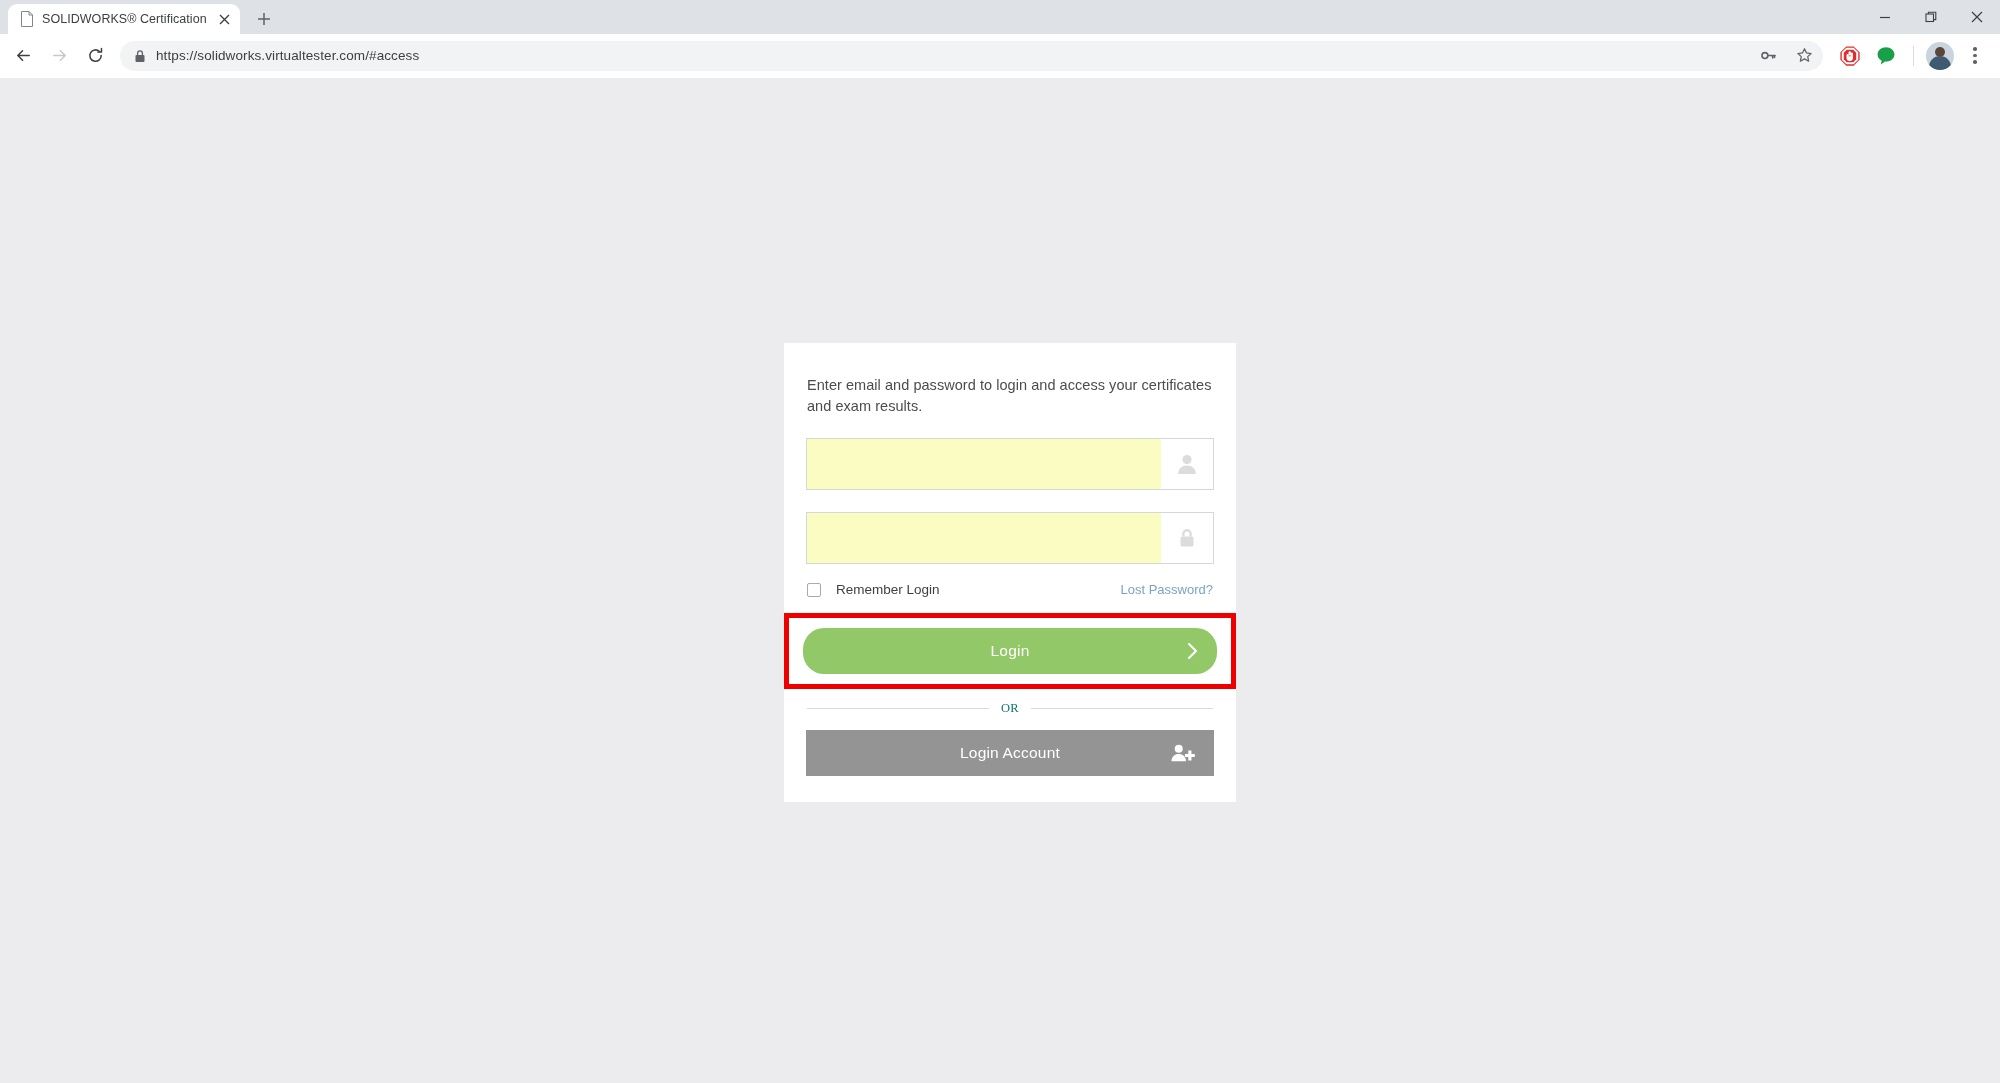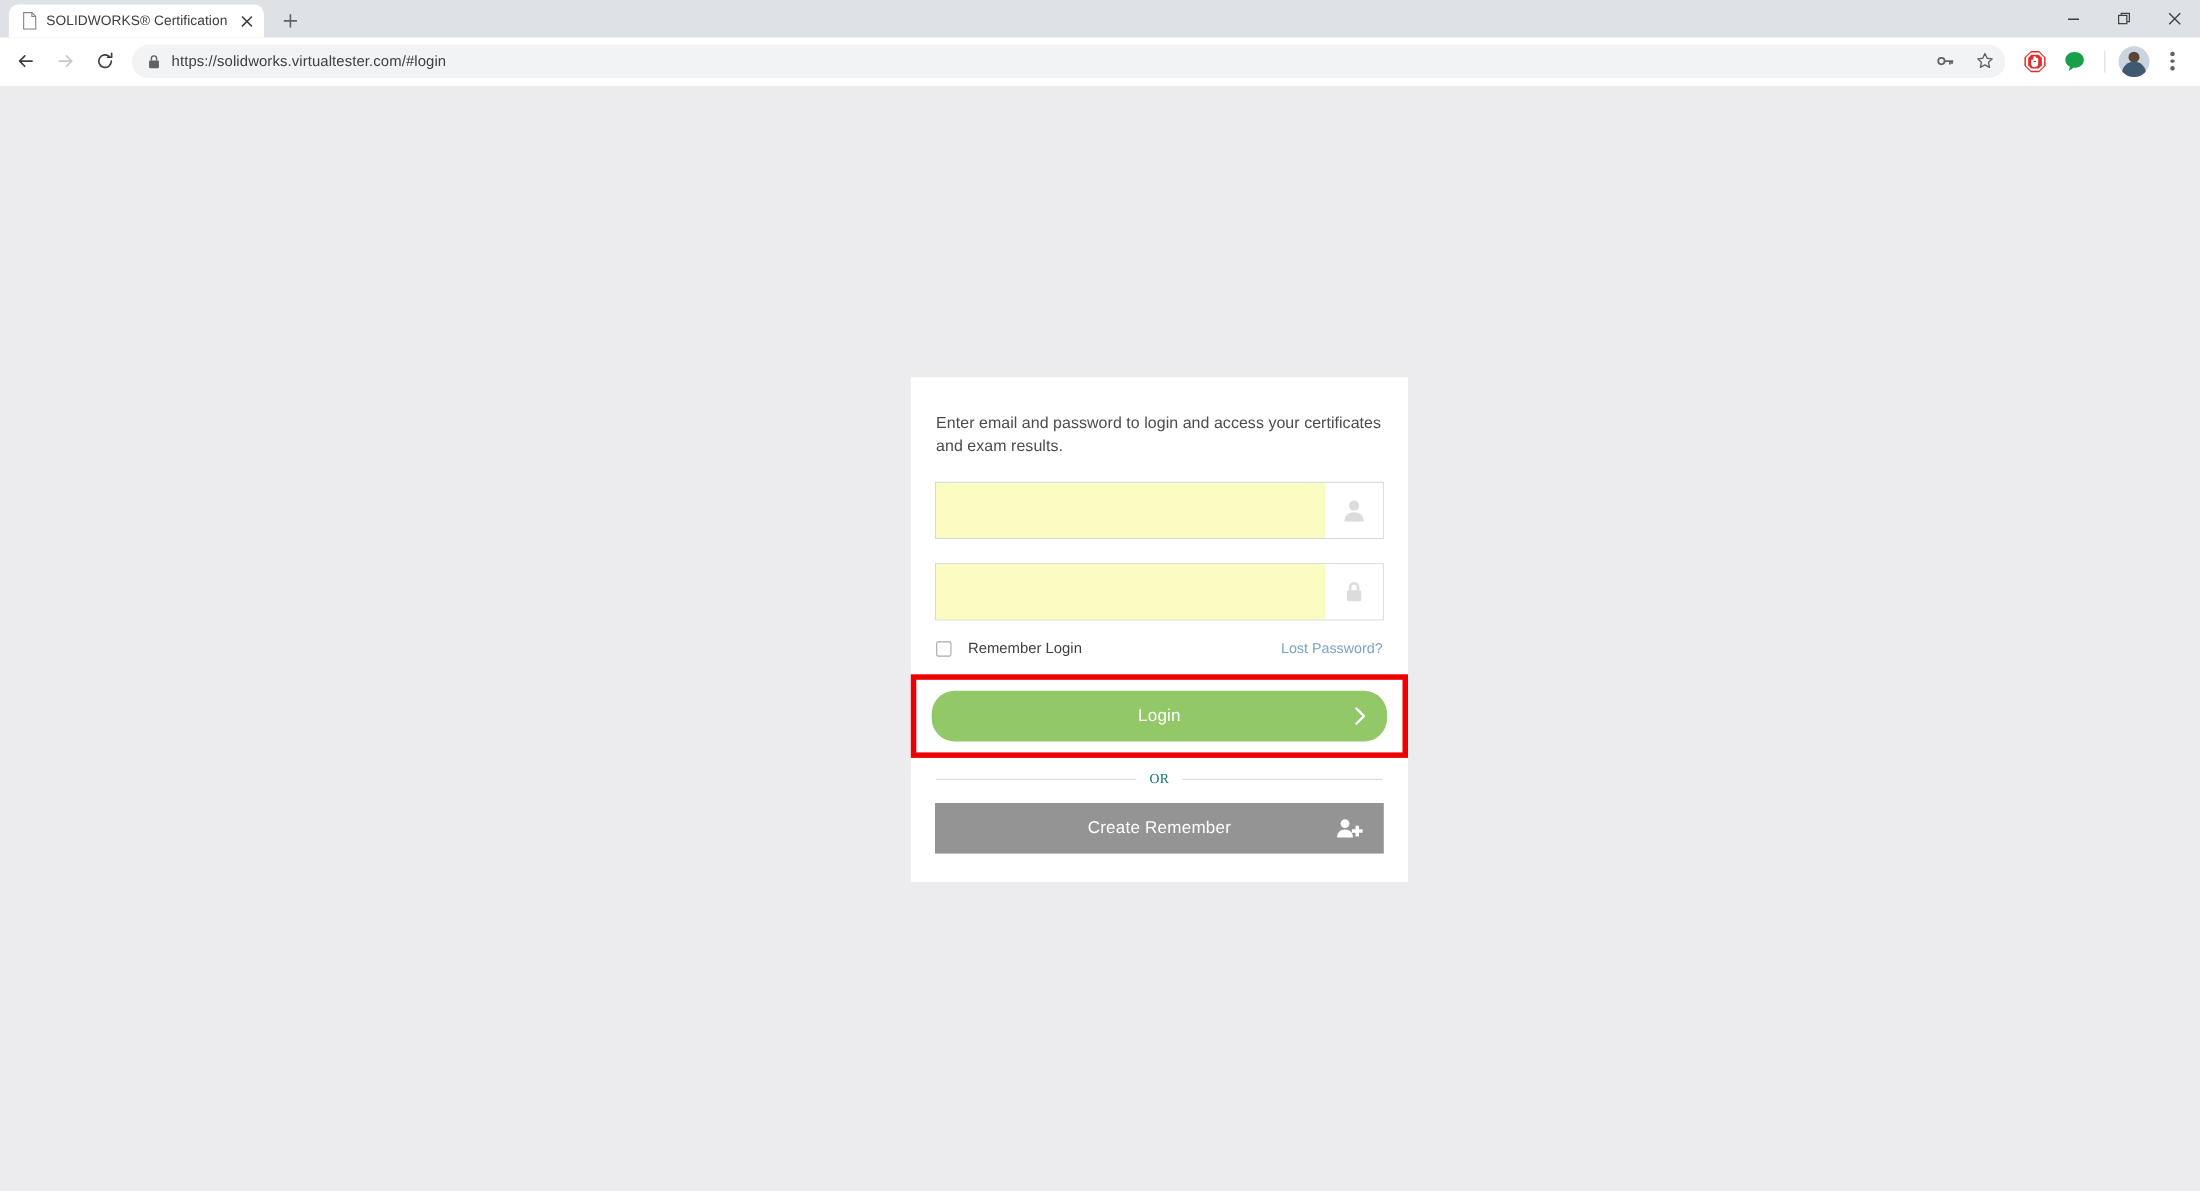--- a/index.html
+++ b/index.html
@@ -166,21 +166,20 @@
     overflow: hidden;
   }
 
   .card {
     position: absolute;
     left: 784px;
     top: 265px;
     width: 452px;
     background: #ffffff;
     padding: 32px 22px 26px 22px;
-    margin-left: 44px;
   }
 
   .intro {
     font-size: 14.5px;
     line-height: 1.42;
     color: #4c4c4c;
     margin-bottom: 22px;
     padding-left: 1px;
     letter-spacing: 0.05px;
   }
@@ -348,21 +347,21 @@
       </svg>
     </div>
 
     <div class="omnibox">
       <span class="lock-icon">
         <svg width="12" height="14" viewBox="0 0 12 14">
           <rect x="1.5" y="6" width="9" height="7" rx="1" fill="#5f6368"></rect>
           <path d="M3.6 6 V4.2 A2.4 2.4 0 0 1 8.4 4.2 V6" fill="none" stroke="#5f6368" stroke-width="1.3"></path>
         </svg>
       </span>
-      <span class="url" title="https://solidworks.virtualtester.com/#login">https://solidworks.virtualtester.com/#login</span>
+      <span class="url" title="https://solidworks.virtualtester.com/#login">https://solidworks.virtualtester.com/#access</span>
       <span class="omni-action">
         <svg width="17" height="17" viewBox="0 0 18 18">
           <circle cx="5.2" cy="9" r="3.1" fill="none" stroke="#5f6368" stroke-width="1.7"></circle>
           <path d="M8.3 9 H16 M13.4 9 V11.6 M15.4 9 V11.1" stroke="#5f6368" stroke-width="1.7" fill="none" stroke-linecap="round"></path>
         </svg>
       </span>
       <span class="omni-action">
         <svg width="17" height="17" viewBox="0 0 18 18">
           <path d="M9 1.8 L11.1 6.3 L16 6.9 L12.4 10.2 L13.4 15 L9 12.6 L4.6 15 L5.6 10.2 L2 6.9 L6.9 6.3 Z" fill="none" stroke="#5f6368" stroke-width="1.3" stroke-linejoin="round"></path>
         </svg>
@@ -442,21 +441,21 @@
         </button>
       </div>
 
       <div class="or-divider">
         <span class="line"></span>
         <span class="or-text">OR</span>
         <span class="line"></span>
       </div>
 
       <button class="btn btn-create">
-        <span>Create Remember</span>
+        <span>Login Account</span>
         <span class="btn-icon">
           <svg width="26" height="22" viewBox="0 0 28 22">
             <circle cx="9.4" cy="6.4" r="4.3" fill="#ffffff"></circle>
             <path d="M1.6 20 C1.6 15 5.1 12.2 9.4 12.2 C13.7 12.2 17.2 15 17.2 20 Z" fill="#ffffff"></path>
             <path d="M21.4 8.4 V19 M16.1 13.7 H26.7" stroke="#ffffff" stroke-width="3.4" stroke-linecap="butt"></path>
           </svg>
         </span>
       </button>
 
     </div>

